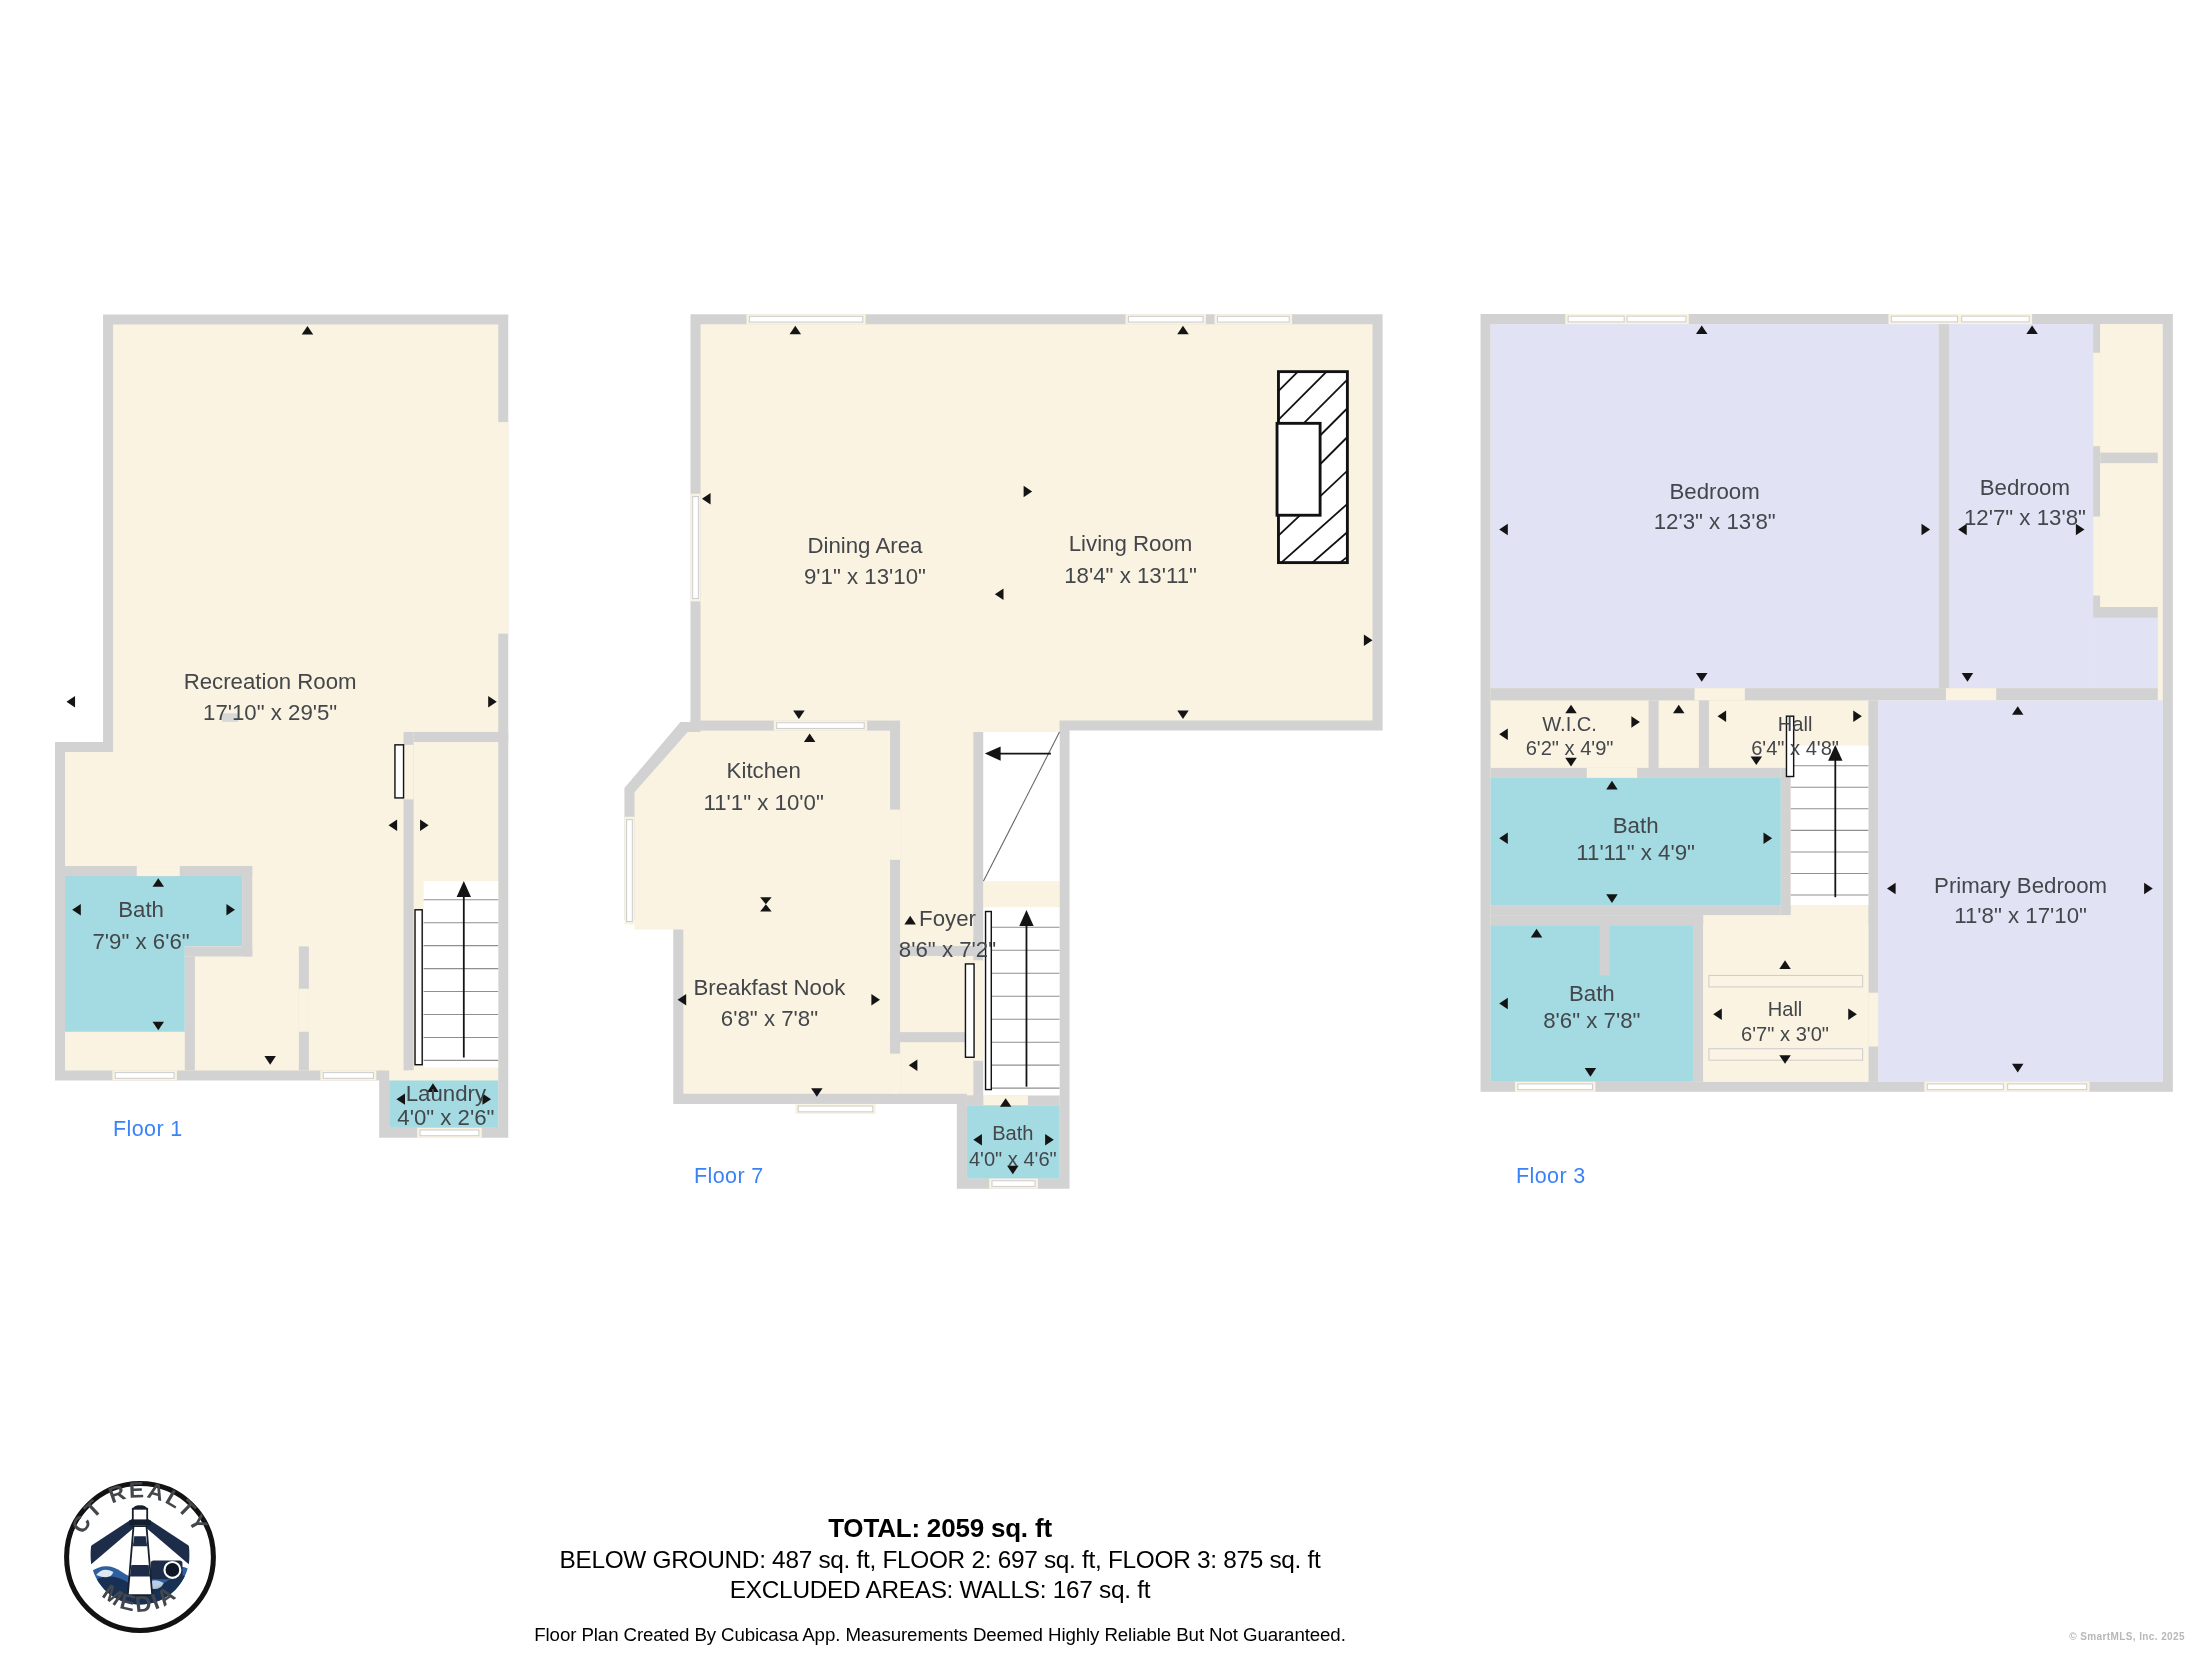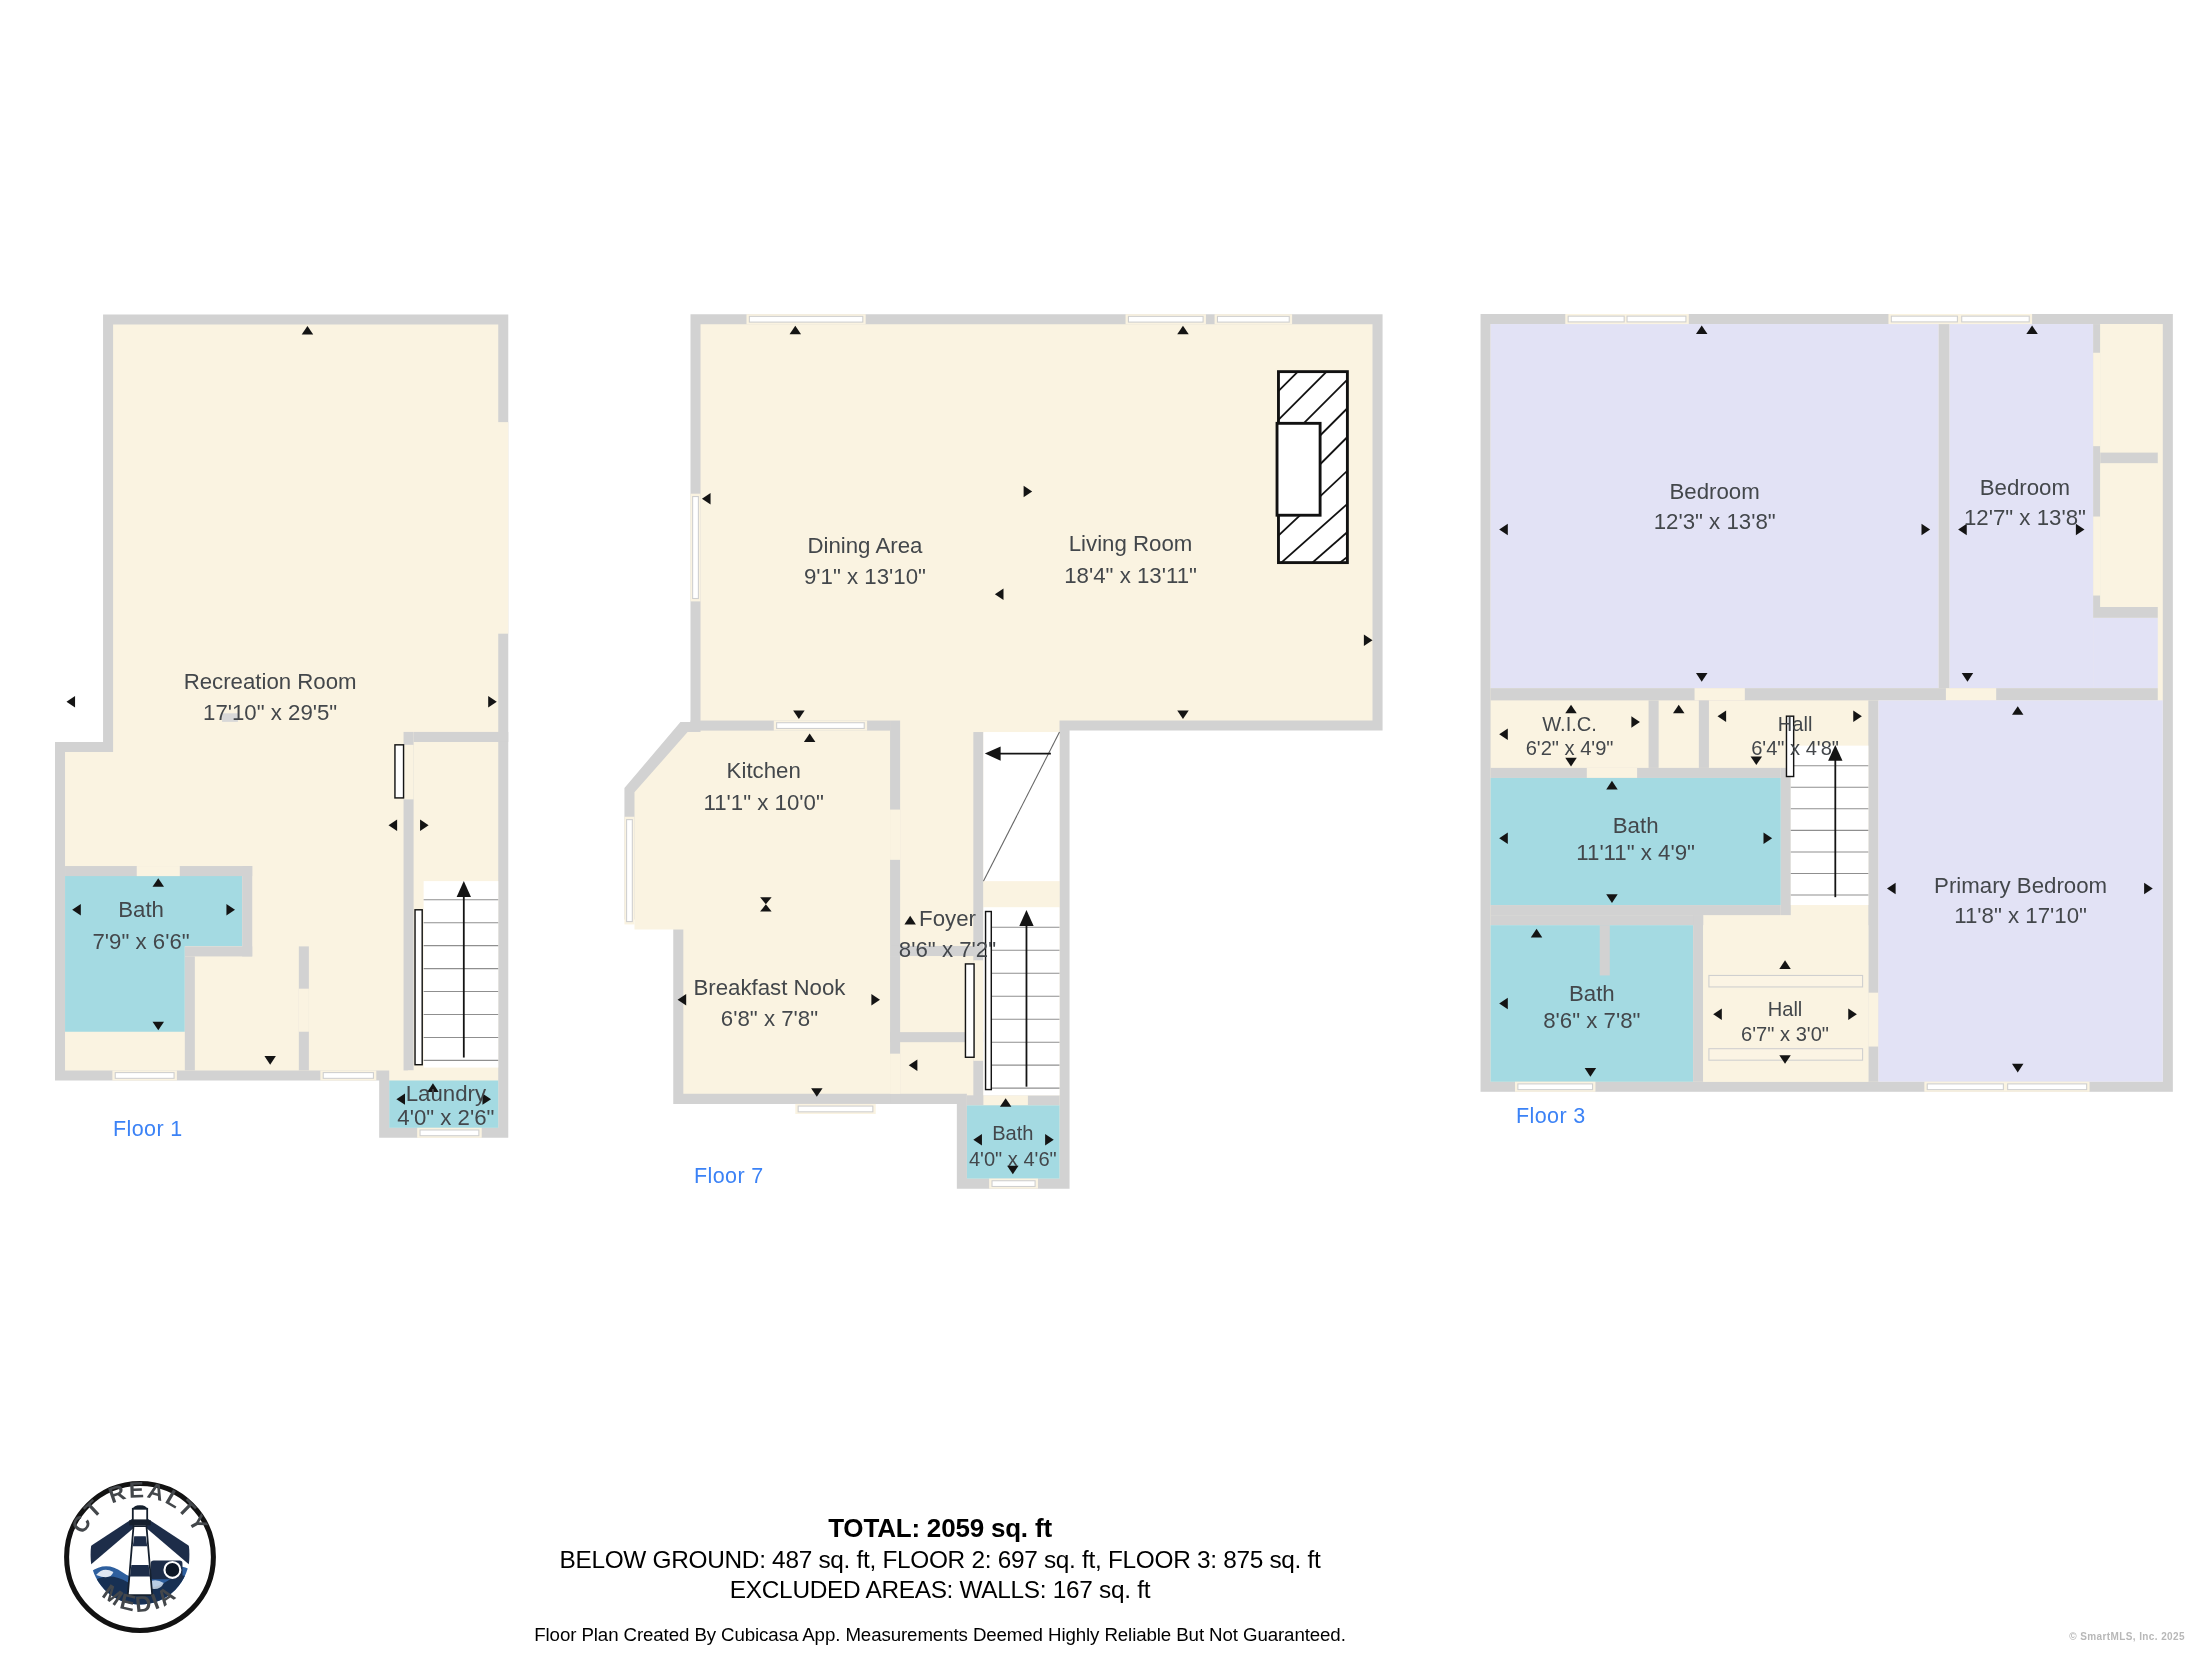--- a/index.html
+++ b/index.html
@@ -354,21 +354,21 @@
     <text class="room-name" x="754" y="806" text-anchor="middle">Primary Bedroom</text>
     <text class="room-dims" x="754" y="848" text-anchor="middle">11'8" x 17'10"</text>
     <text class="room-name" x="157" y="956" text-anchor="middle">Bath</text>
     <text class="room-dims" x="157" y="994" text-anchor="middle">8'6" x 7'8"</text>
     <text class="room-name" x="426" y="978" text-anchor="middle" style="font-size:28px">Hall</text>
     <text class="room-dims" x="426" y="1012" text-anchor="middle" style="font-size:28px">6'7" x 3'0"</text>
   </svg>
 
   <div class="floor-title" style="left:113px;top:1117px">Floor 1</div>
   <div class="floor-title" style="left:694px;top:1164px">Floor 7</div>
-  <div class="floor-title" style="left:1516px;top:1104px">Floor 3</div>
+  <div class="floor-title" style="left:1516px;top:1164px">Floor 3</div>
 
   <svg class="logo" viewBox="0 0 214 214">
     <defs>
       <clipPath id="logoclip">
           <circle cx="107" cy="104" r="69"></circle>
         </clipPath>
       <path id="arcTop" d="M 24,107 A 83,83 0 0 1 190,107"></path>
       <path id="arcBot" d="M 33,120 A 75,75 0 0 0 181,120"></path>
     </defs>
     <circle cx="107" cy="107" r="102" fill="#ffffff" stroke="#121212" stroke-width="7"></circle>

